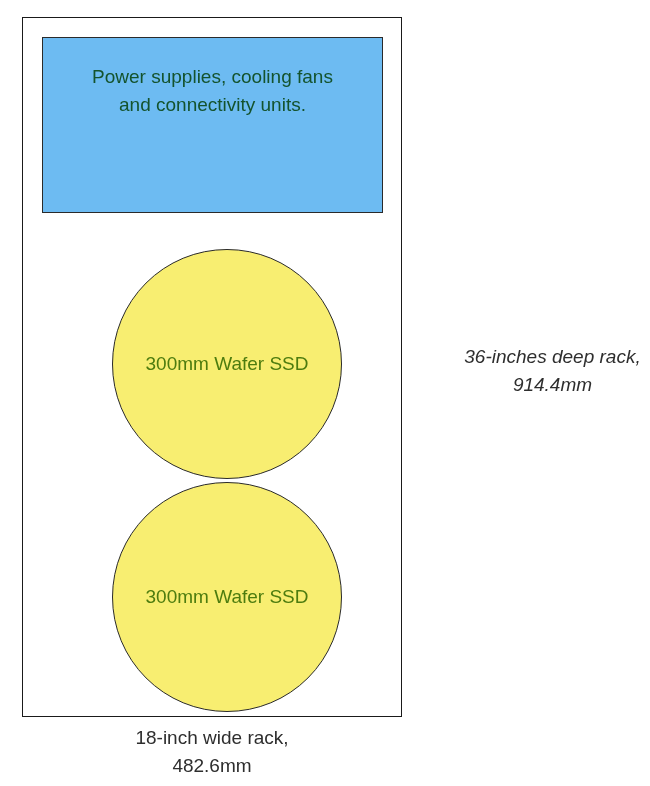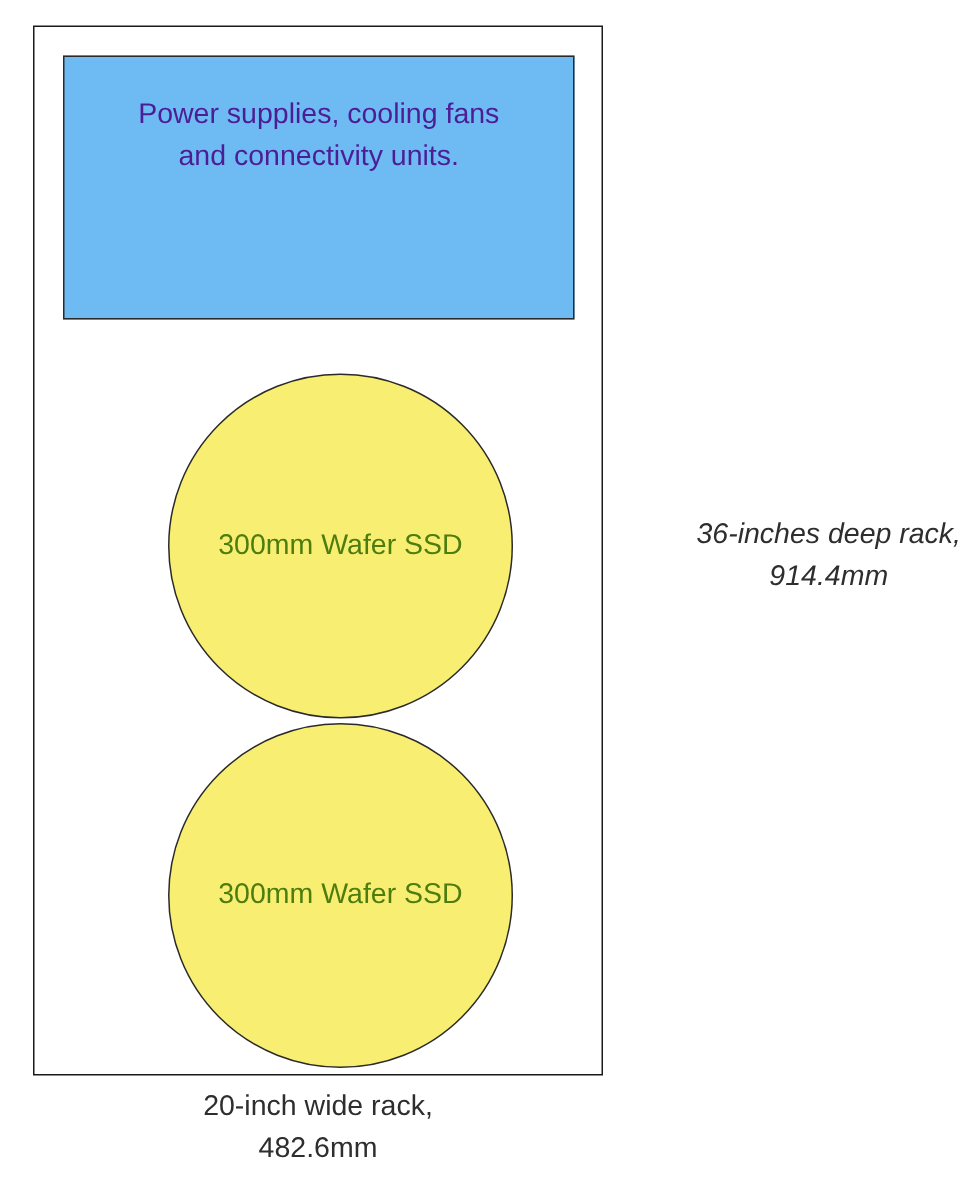--- a/index.html
+++ b/index.html
@@ -38,21 +38,21 @@
     display: flex;
     align-items: flex-start;
     justify-content: center;
   }
   .power-unit-label {
     width: 250px;
     margin-top: 25px;
     text-align: center;
     font-size: 19px;
     line-height: 28px;
-    color: #4c1d95;
+    color: #14532d;
   }
   .wafer-circle {
     position: absolute;
     width: 230px;
     height: 230px;
     border-radius: 50%;
     border: 1px solid #2a2a2a;
     box-sizing: border-box;
     display: flex;
     align-items: center;
@@ -100,16 +100,16 @@
     <div class="wafer-label">300mm Wafer SSD</div>
   </div>
 
   <div class="wafer-circle second" style="background-color: rgb(248, 238, 113);">
     <div class="wafer-label">300mm Wafer SSD</div>
   </div>
 
   <div class="side-label depth-label">36-inches deep rack,
 914.4mm</div>
 
-  <div class="side-label width-label">20-inch wide rack,
+  <div class="side-label width-label">18-inch wide rack,
 482.6mm</div>
 
 </div>
 
 </body></html>

